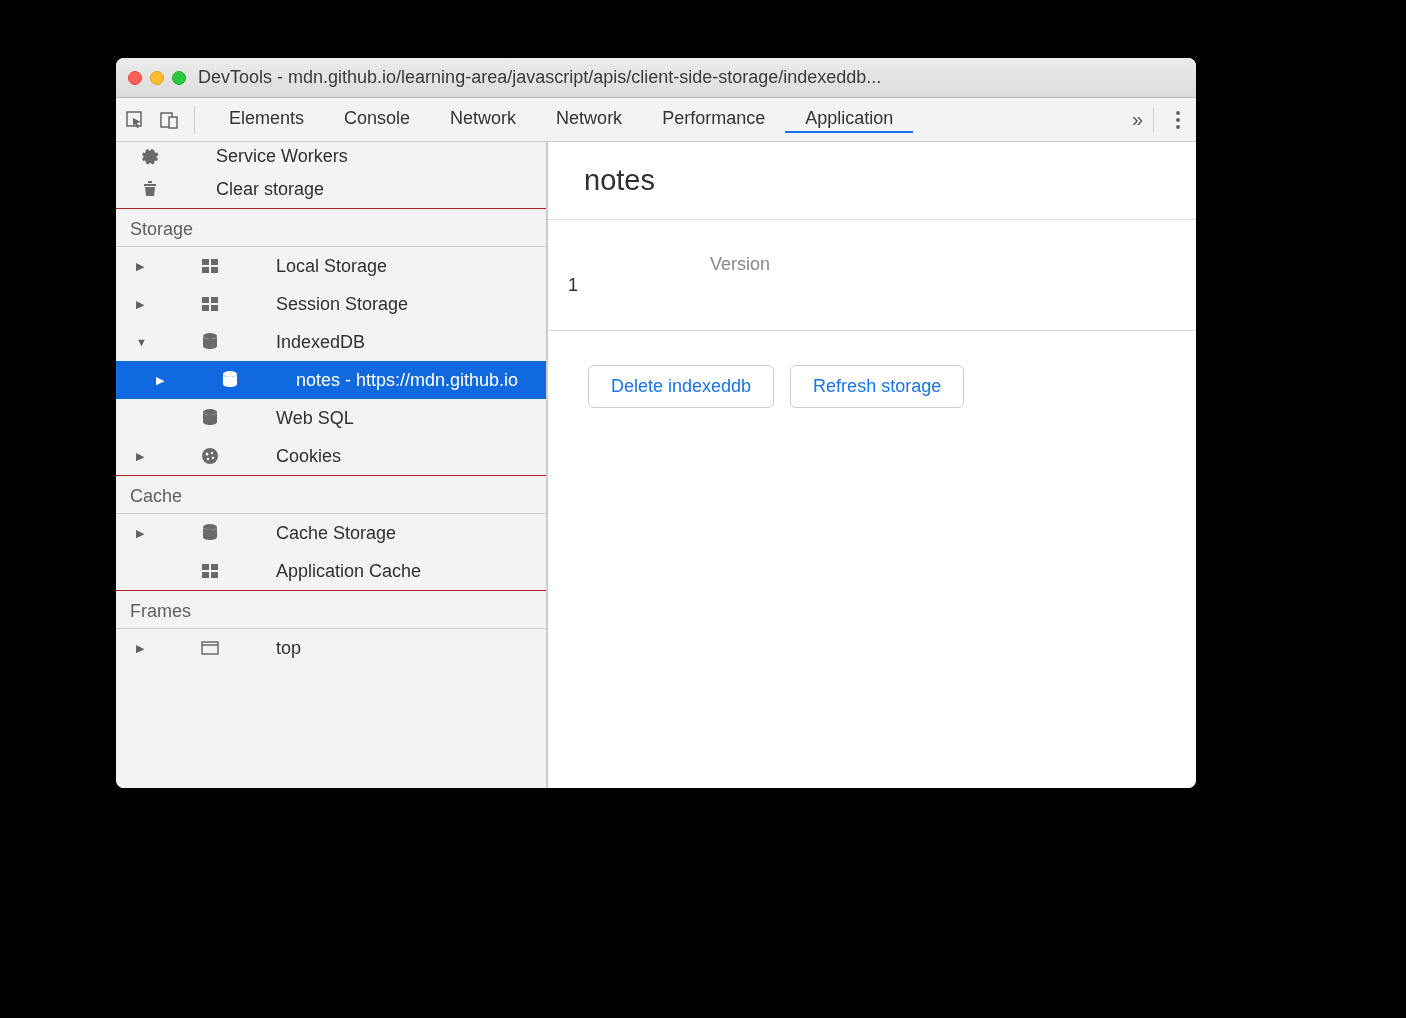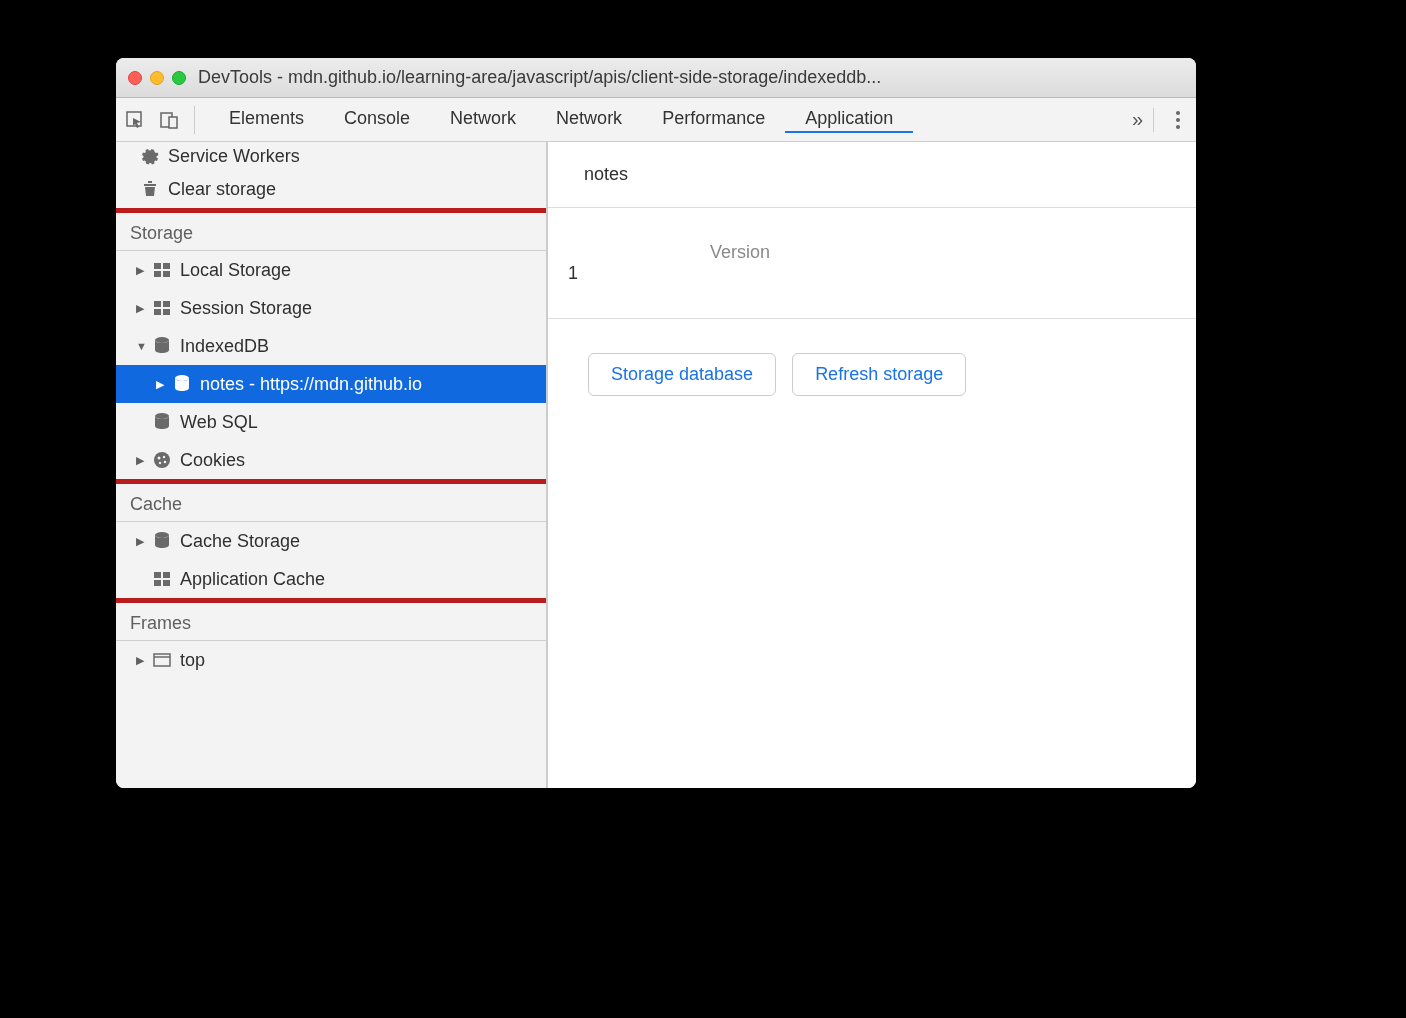--- a/index.html
+++ b/index.html
@@ -135,33 +135,34 @@
       font-size: 18px;
       color: #303030;
     }
     .sb-row {
       display: flex;
       align-items: center;
       height: 38px;
       padding-left: 14px;
       cursor: pointer;
       white-space: nowrap;
+      gap: 48px;
     }
     .sb-row.indent1 { padding-left: 20px; }
     .sb-row.indent2 { padding-left: 40px; }
     .sb-row.selected {
       background: #1169e0;
       color: #fff;
     }
     .sb-row .label { margin-left: 6px; }
     .sb-section {
       padding: 10px 14px 6px 14px;
       color: #606060;
       font-size: 18px;
-      border-top: 5px solid #b91c1c;
+      border-top: 1px solid #b91c1c;
       border-bottom: 1px solid #d0d0d0;
     }
     .arrow {
       width: 12px;
       display: inline-flex;
       color: #606060;
       font-size: 11px;
     }
     .sb-row.selected .arrow { color: #fff; }
     .iconbox {
@@ -177,21 +178,21 @@
     .sb-row.selected .iconbox svg { fill: #fff; }
     .main {
       flex: 1;
       background: #fff;
       display: flex;
       flex-direction: column;
     }
     .main-header {
       padding: 22px 36px;
       border-bottom: 1px solid #ddd;
-      font-size: 18px;
+      font-size: 29px;
       color: #303030;
     }
     .info-block {
       padding: 34px 20px;
       border-bottom: 1px solid #ddd;
     }
     .info-row {
       display: flex;
       align-items: baseline;
       margin-bottom: 24px;
@@ -413,19 +414,19 @@
       <div class="main-header">notes</div>
 
       <div class="info-block">
         <div class="info-row">
           <div class="info-label">Version</div>
           <div class="info-value">1</div>
         </div>
       </div>
 
       <div class="action-block">
-        <button class="action-btn">Storage database</button>
+        <button class="action-btn">Delete indexeddb</button>
         <button class="action-btn">Refresh storage</button>
       </div>
     </div>
 
   </div>
 </div>
 
 </body></html>

